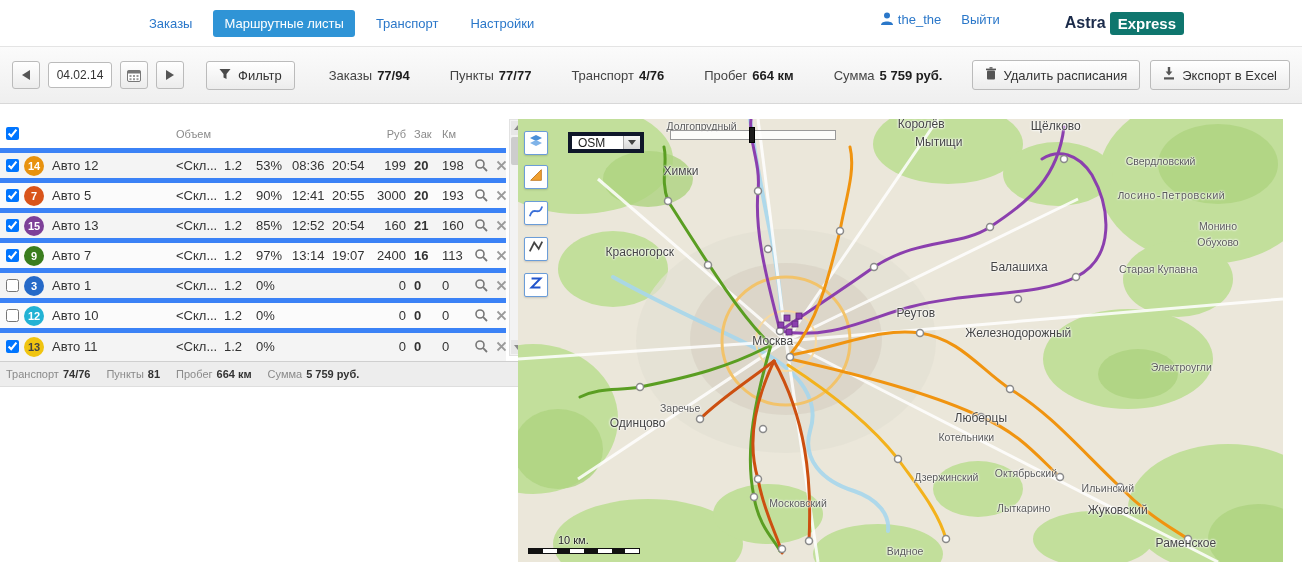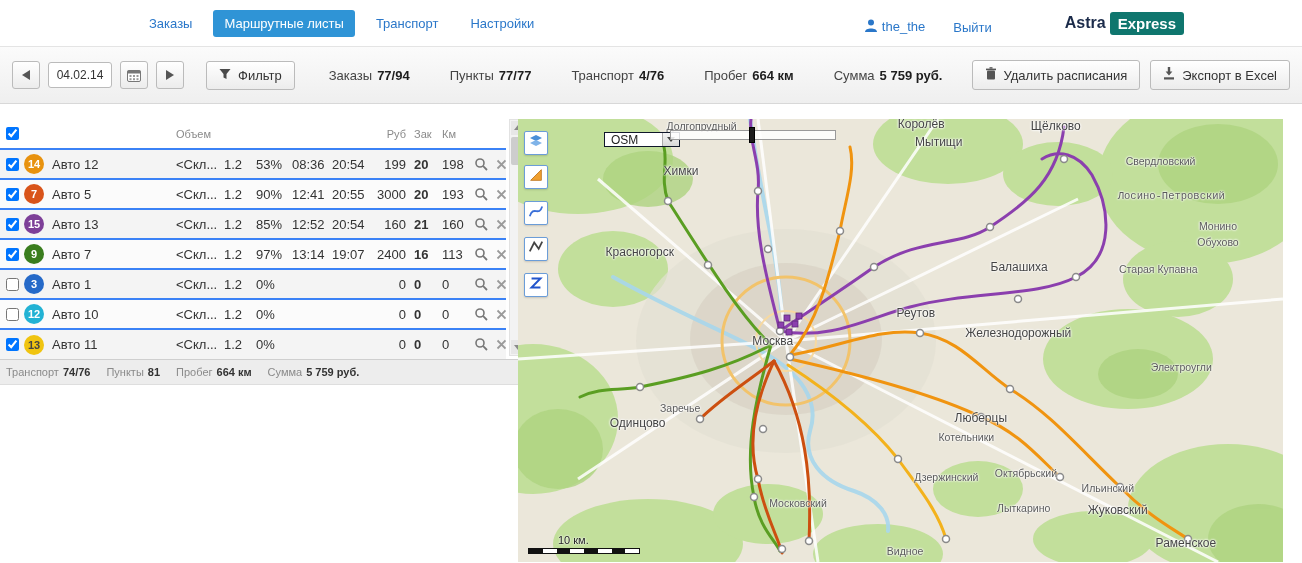--- a/index.html
+++ b/index.html
@@ -4,21 +4,21 @@
 <style>
   * { box-sizing: border-box; }
   html, body { margin:0; padding:0; width:1302px; height:563px; overflow:hidden;
     font-family:"Liberation Sans", sans-serif; background:#fff; color:#333; }
 
   
   .topbar { height:47px; display:flex; align-items:center; border-bottom:1px solid #e4e4e4; }
   .tabs { display:flex; align-items:center; gap:10px; margin-left:138px; }
   .tab { color:#2a77c9; font-size:13px; padding:6px 11px; border-radius:3px; cursor:pointer; white-space:nowrap; }
   .tab.active { background:#2f94d6; color:#fff; }
-  .userarea { margin-left:auto; display:flex; align-items:flex-end; gap:28px; margin-right:118px; font-size:13px; }
+  .userarea { margin-left:auto; display:flex; align-items:flex-start; gap:20px; margin-right:118px; font-size:13px; }
   .userlink { color:#2a77c9; display:flex; align-items:center; gap:5px; cursor:pointer; }
   .brand { display:flex; align-items:center; gap:4px; margin-left:45px; font-weight:bold; font-size:16px; color:#1b2b4a; }
   .brand .express { background:#0f766e; color:#fff; padding:3px 8px; border-radius:3px; font-size:15px; }
 
   
   .toolbar { height:57px; background:linear-gradient(#fbfbfb,#efefef); border-bottom:1px solid #d8d8d8;
     display:flex; align-items:center; padding:0 12px; gap:8px; }
   .btn { display:inline-flex; align-items:center; gap:7px; background:linear-gradient(#ffffff,#ececec);
     border:1px solid #bbb; border-radius:3px; padding:6px 12px; font-size:13px; color:#333; cursor:pointer; white-space:nowrap; }
   .iconbtn { width:28px; height:28px; padding:0; justify-content:center; }
@@ -26,21 +26,21 @@
   .stats { display:flex; gap:40px; margin-left:26px; font-size:13px; color:#444; }
   .stat b { color:#1d1d1d; margin-left:5px; font-weight:bold; }
   .toolbar-right { margin-left:auto; display:flex; gap:10px; }
 
   
   .content { display:flex; padding-top:15px; height:459px; }
   .left-panel { width:518px; position:relative; flex:none; }
 
   table { border-collapse:collapse; table-layout:fixed; width:506px; font-size:13px; }
   thead td { font-size:11px; color:#8a8a8a; padding:5px 2px; height:26px; }
-  tbody tr { height:30px; border-top:2px solid #3b82f6; }
+  tbody tr { height:30px; border-top:5px solid #3b82f6; }
   tbody tr:nth-child(odd) { background:#f4f4f4; }
   tbody tr:nth-child(even) { background:#fbfbfb; }
   td { padding:0 2px; overflow:hidden; white-space:nowrap; }
   .c-cb { text-align:center; }
   .badge { display:inline-block; width:20px; height:20px; border-radius:50%; font-size:11px; font-weight:bold;
     line-height:20px; text-align:center; color:#fff; vertical-align:middle; }
   .c-rub { text-align:right; padding-right:6px; }
   .c-zak { font-weight:bold; }
   .c-ico { text-align:center; cursor:pointer; }
   .c-ico span { display:inline-flex; align-items:center; justify-content:center; width:18px; height:18px; }
@@ -63,22 +63,22 @@
   .map-labels { position:absolute; inset:0; pointer-events:none; }
   .place { position:absolute; transform:translate(-50%,-50%); font-size:10.5px; color:#5a5a5a; white-space:nowrap;
     text-shadow:0 0 2px #fff, 0 0 2px #fff, 0 0 3px #fff; }
   .place.major { font-size:12px; color:#454545; }
 
   .map-ctrl-btn { position:absolute; width:24px; height:24px; background:#fff; border:1px solid #6b9dd8; border-radius:2px;
     display:flex; align-items:center; justify-content:center; cursor:pointer; box-shadow:0 1px 2px rgba(0,0,0,.15); }
   .btn-layers { left:6px; top:12px; }
   .tool-1 { left:6px; top:46px; } .tool-2 { left:6px; top:82px; } .tool-3 { left:6px; top:118px; } .tool-4 { left:6px; top:154px; }
 
-  .layer-select { position:absolute; left:50px; top:13px; width:76px; height:15px; background:#fff; border:1px solid #0f172a;
-    display:flex; align-items:center; font-size:12px; color:#222; cursor:pointer;margin-left:36px; }
+  .layer-select { position:absolute; left:50px; top:13px; width:76px; height:21px; background:#fff; border:4px solid #0f172a;
+    display:flex; align-items:center; font-size:12px; color:#222; cursor:pointer; }
   .layer-select .val { flex:1; padding-left:6px; }
   .sel-arrow { width:17px; height:100%; background:linear-gradient(#f4f4f4,#d8d8d8); border-left:1px solid #aaa;
     display:flex; align-items:center; justify-content:center; }
   .sel-arrow::after { content:""; border:4px solid transparent; border-top:5px solid #444; margin-top:4px; }
 
   .zoom-slider { position:absolute; left:152px; top:11px; width:166px; height:10px; background:rgba(255,255,255,.85);
     border:1px solid #999; cursor:pointer; }
   .zoom-thumb { position:absolute; left:78px; top:-4px; width:6px; height:16px; background:#1c1c1c; border:1px solid #000; }
 
   .scalebar { position:absolute; left:10px; bottom:8px; }

